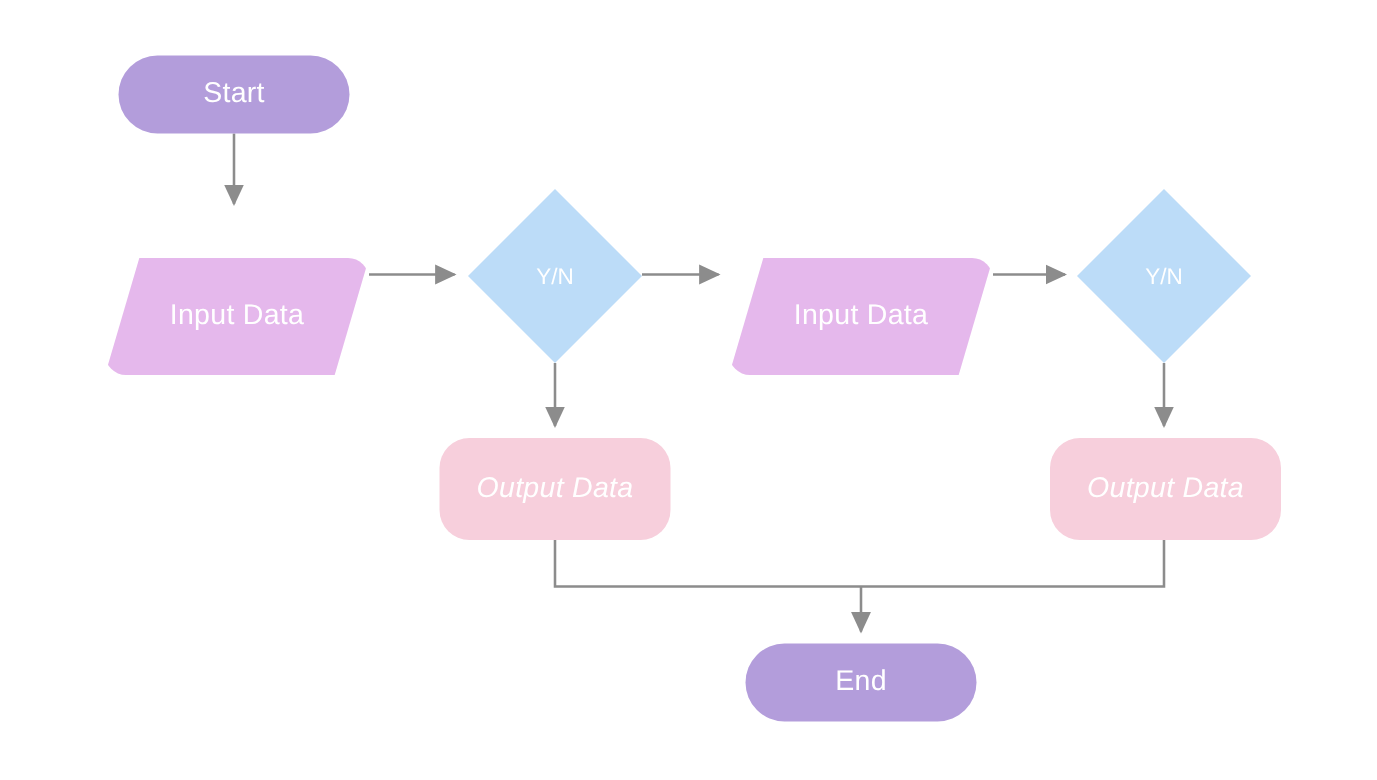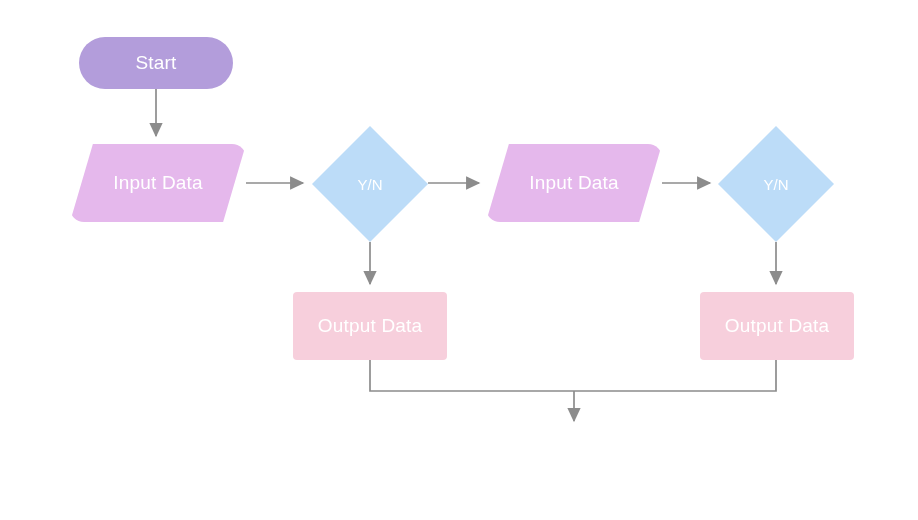--- a/index.html
+++ b/index.html
@@ -34,24 +34,26 @@
     font-size: 19px;
     font-weight: 400;
     letter-spacing: 0.2px;
     white-space: nowrap;
     z-index: 2;
   }
   .node-terminator {
     border-radius: 999px;
   }
   .node-process {
-    border-radius: 4px;
+    border-radius: 20px;
+    font-style: italic;
   }
   .node-io {
     border-radius: 14px;
+    margin-top: 28px;
   }
   .node-label {
     pointer-events: none;
   }
   .diamond-wrap {
     position: absolute;
     z-index: 2;
   }
   .diamond-wrap .diamond-shape {
     position: absolute;
@@ -131,14 +133,17 @@
   </div>
 
   <div class="node node-process" style="left:293px; top:292px; width:154px; height:68px; background:#f7cfdc;">
     <span class="node-label">Output Data</span>
   </div>
 
   <div class="node node-process" style="left:700px; top:292px; width:154px; height:68px; background:#f7cfdc;">
     <span class="node-label">Output Data</span>
   </div>
 
+  <div class="node node-terminator" style="left:497px; top:429px; width:154px; height:52px; background:#b39ddb;">
+    <span class="node-label">End</span>
+  </div>
 
 </div>
 
 </body></html>

